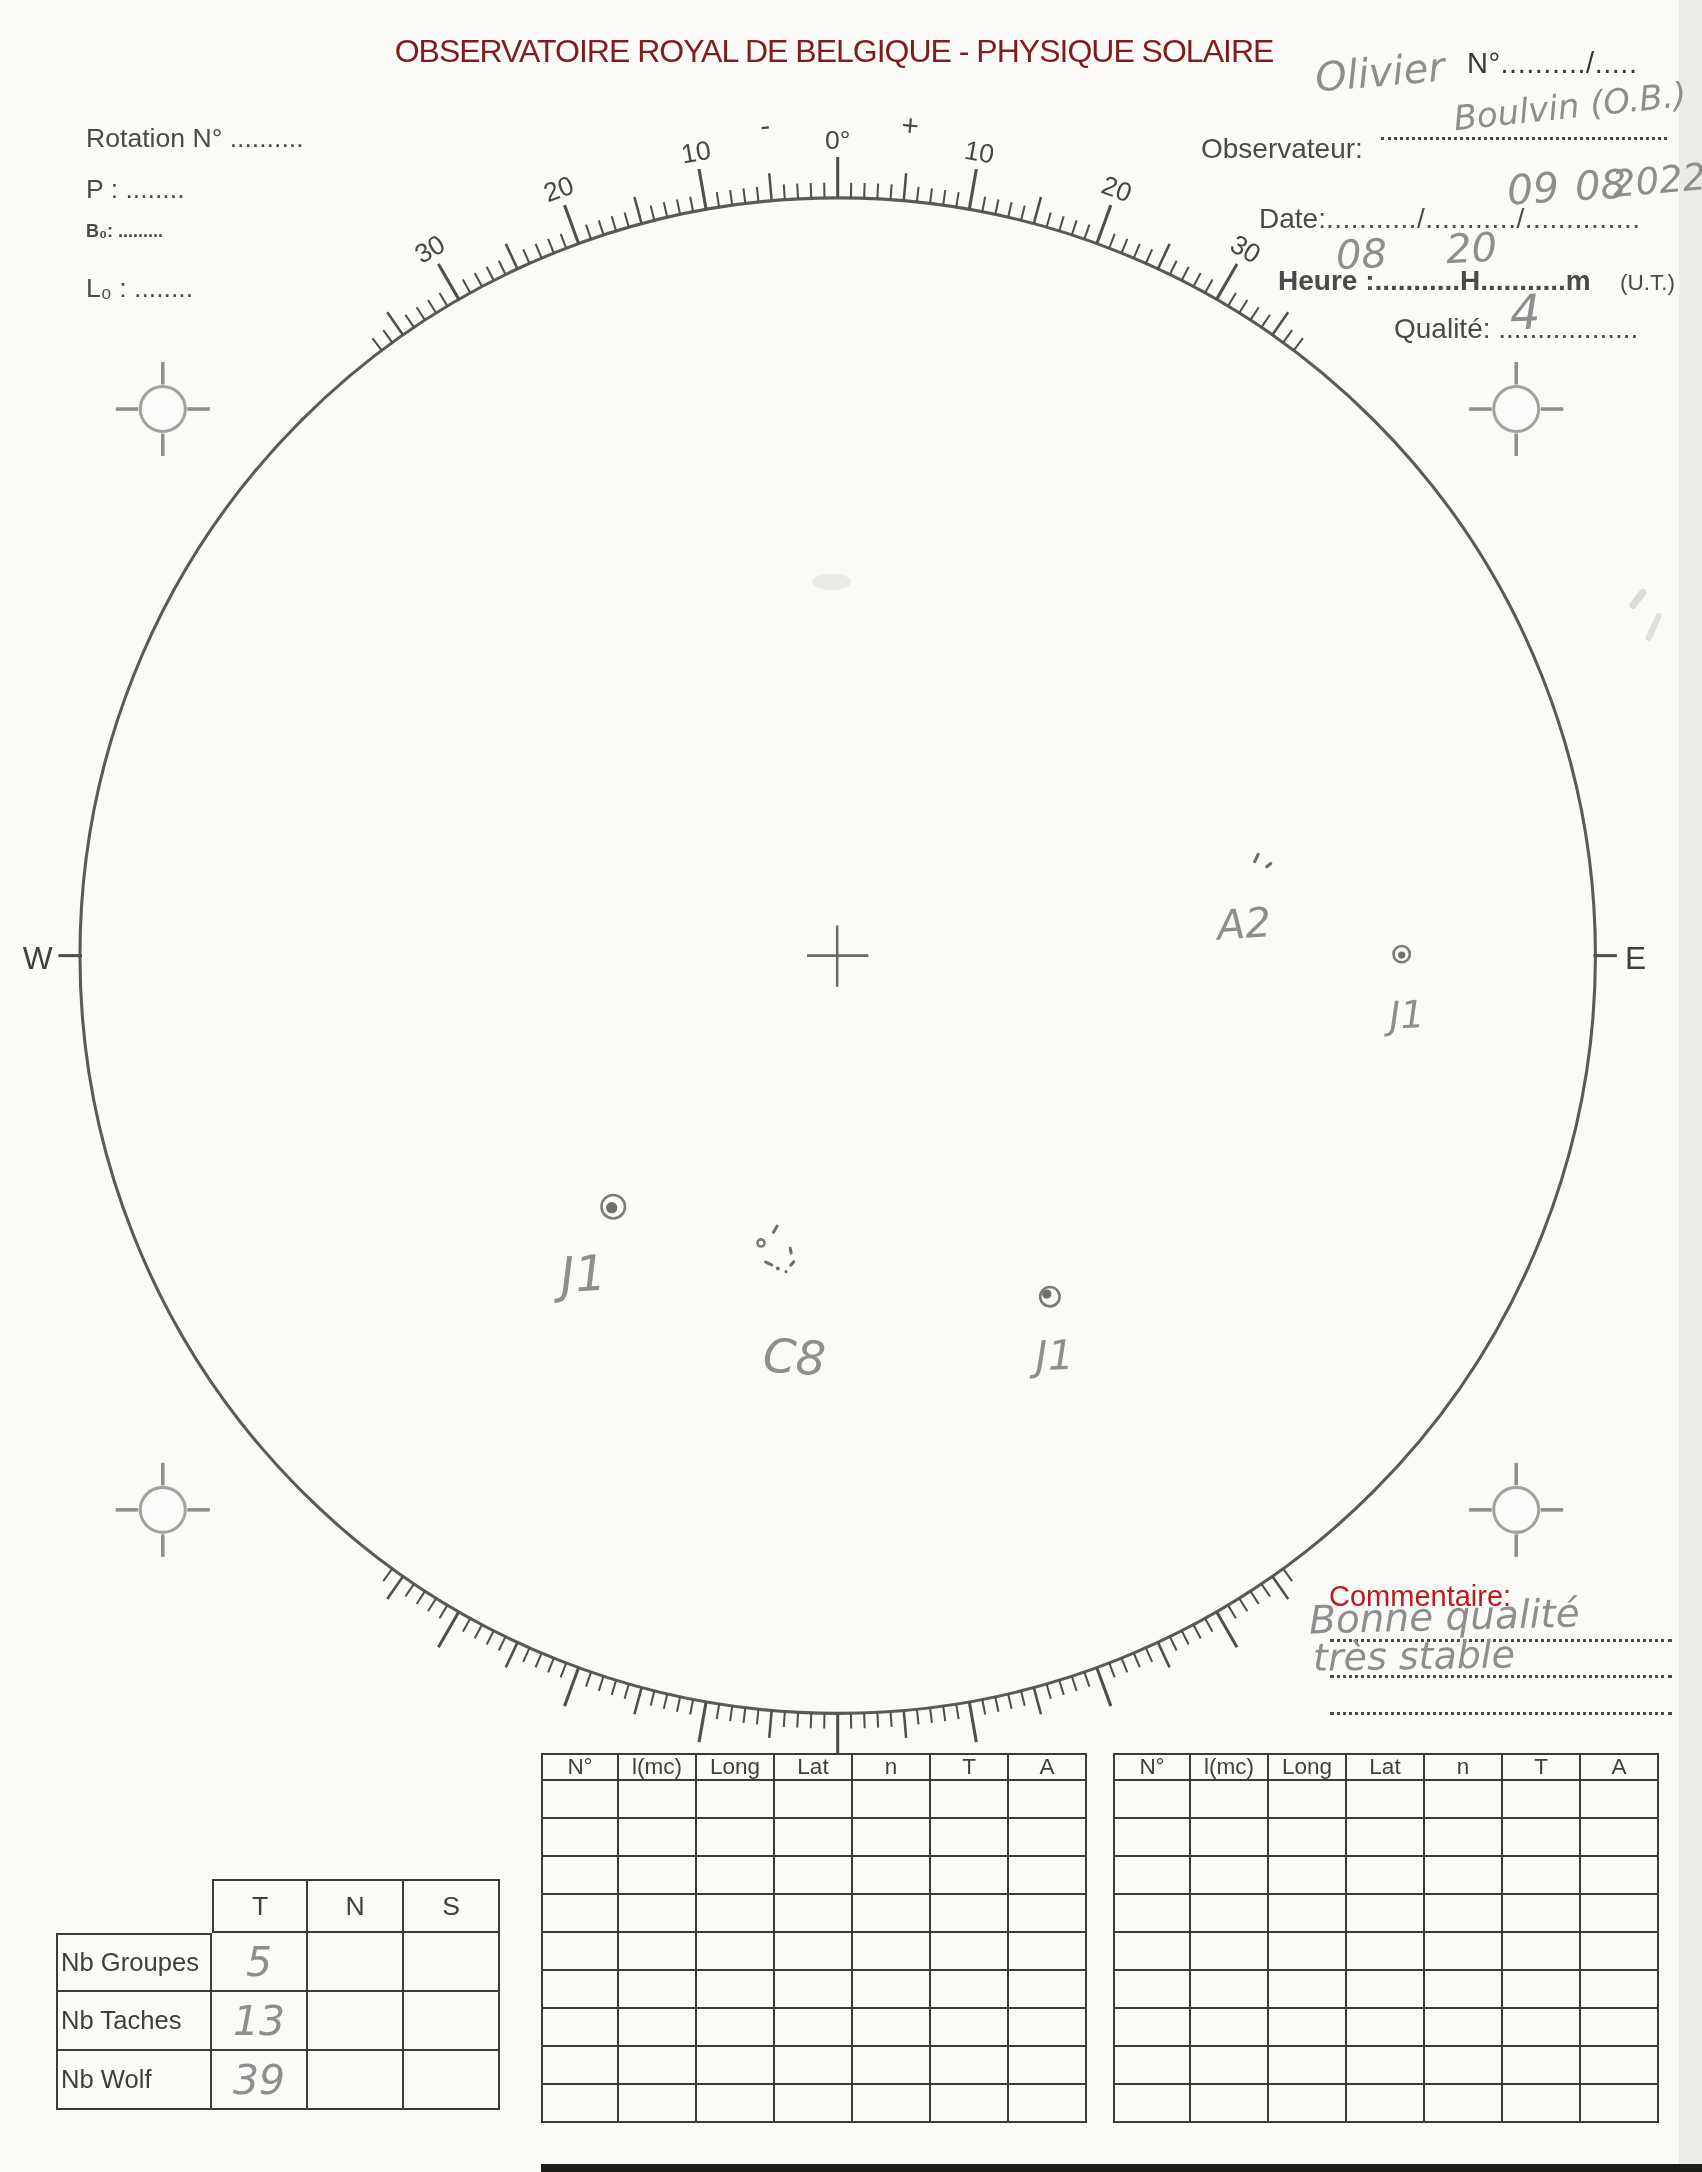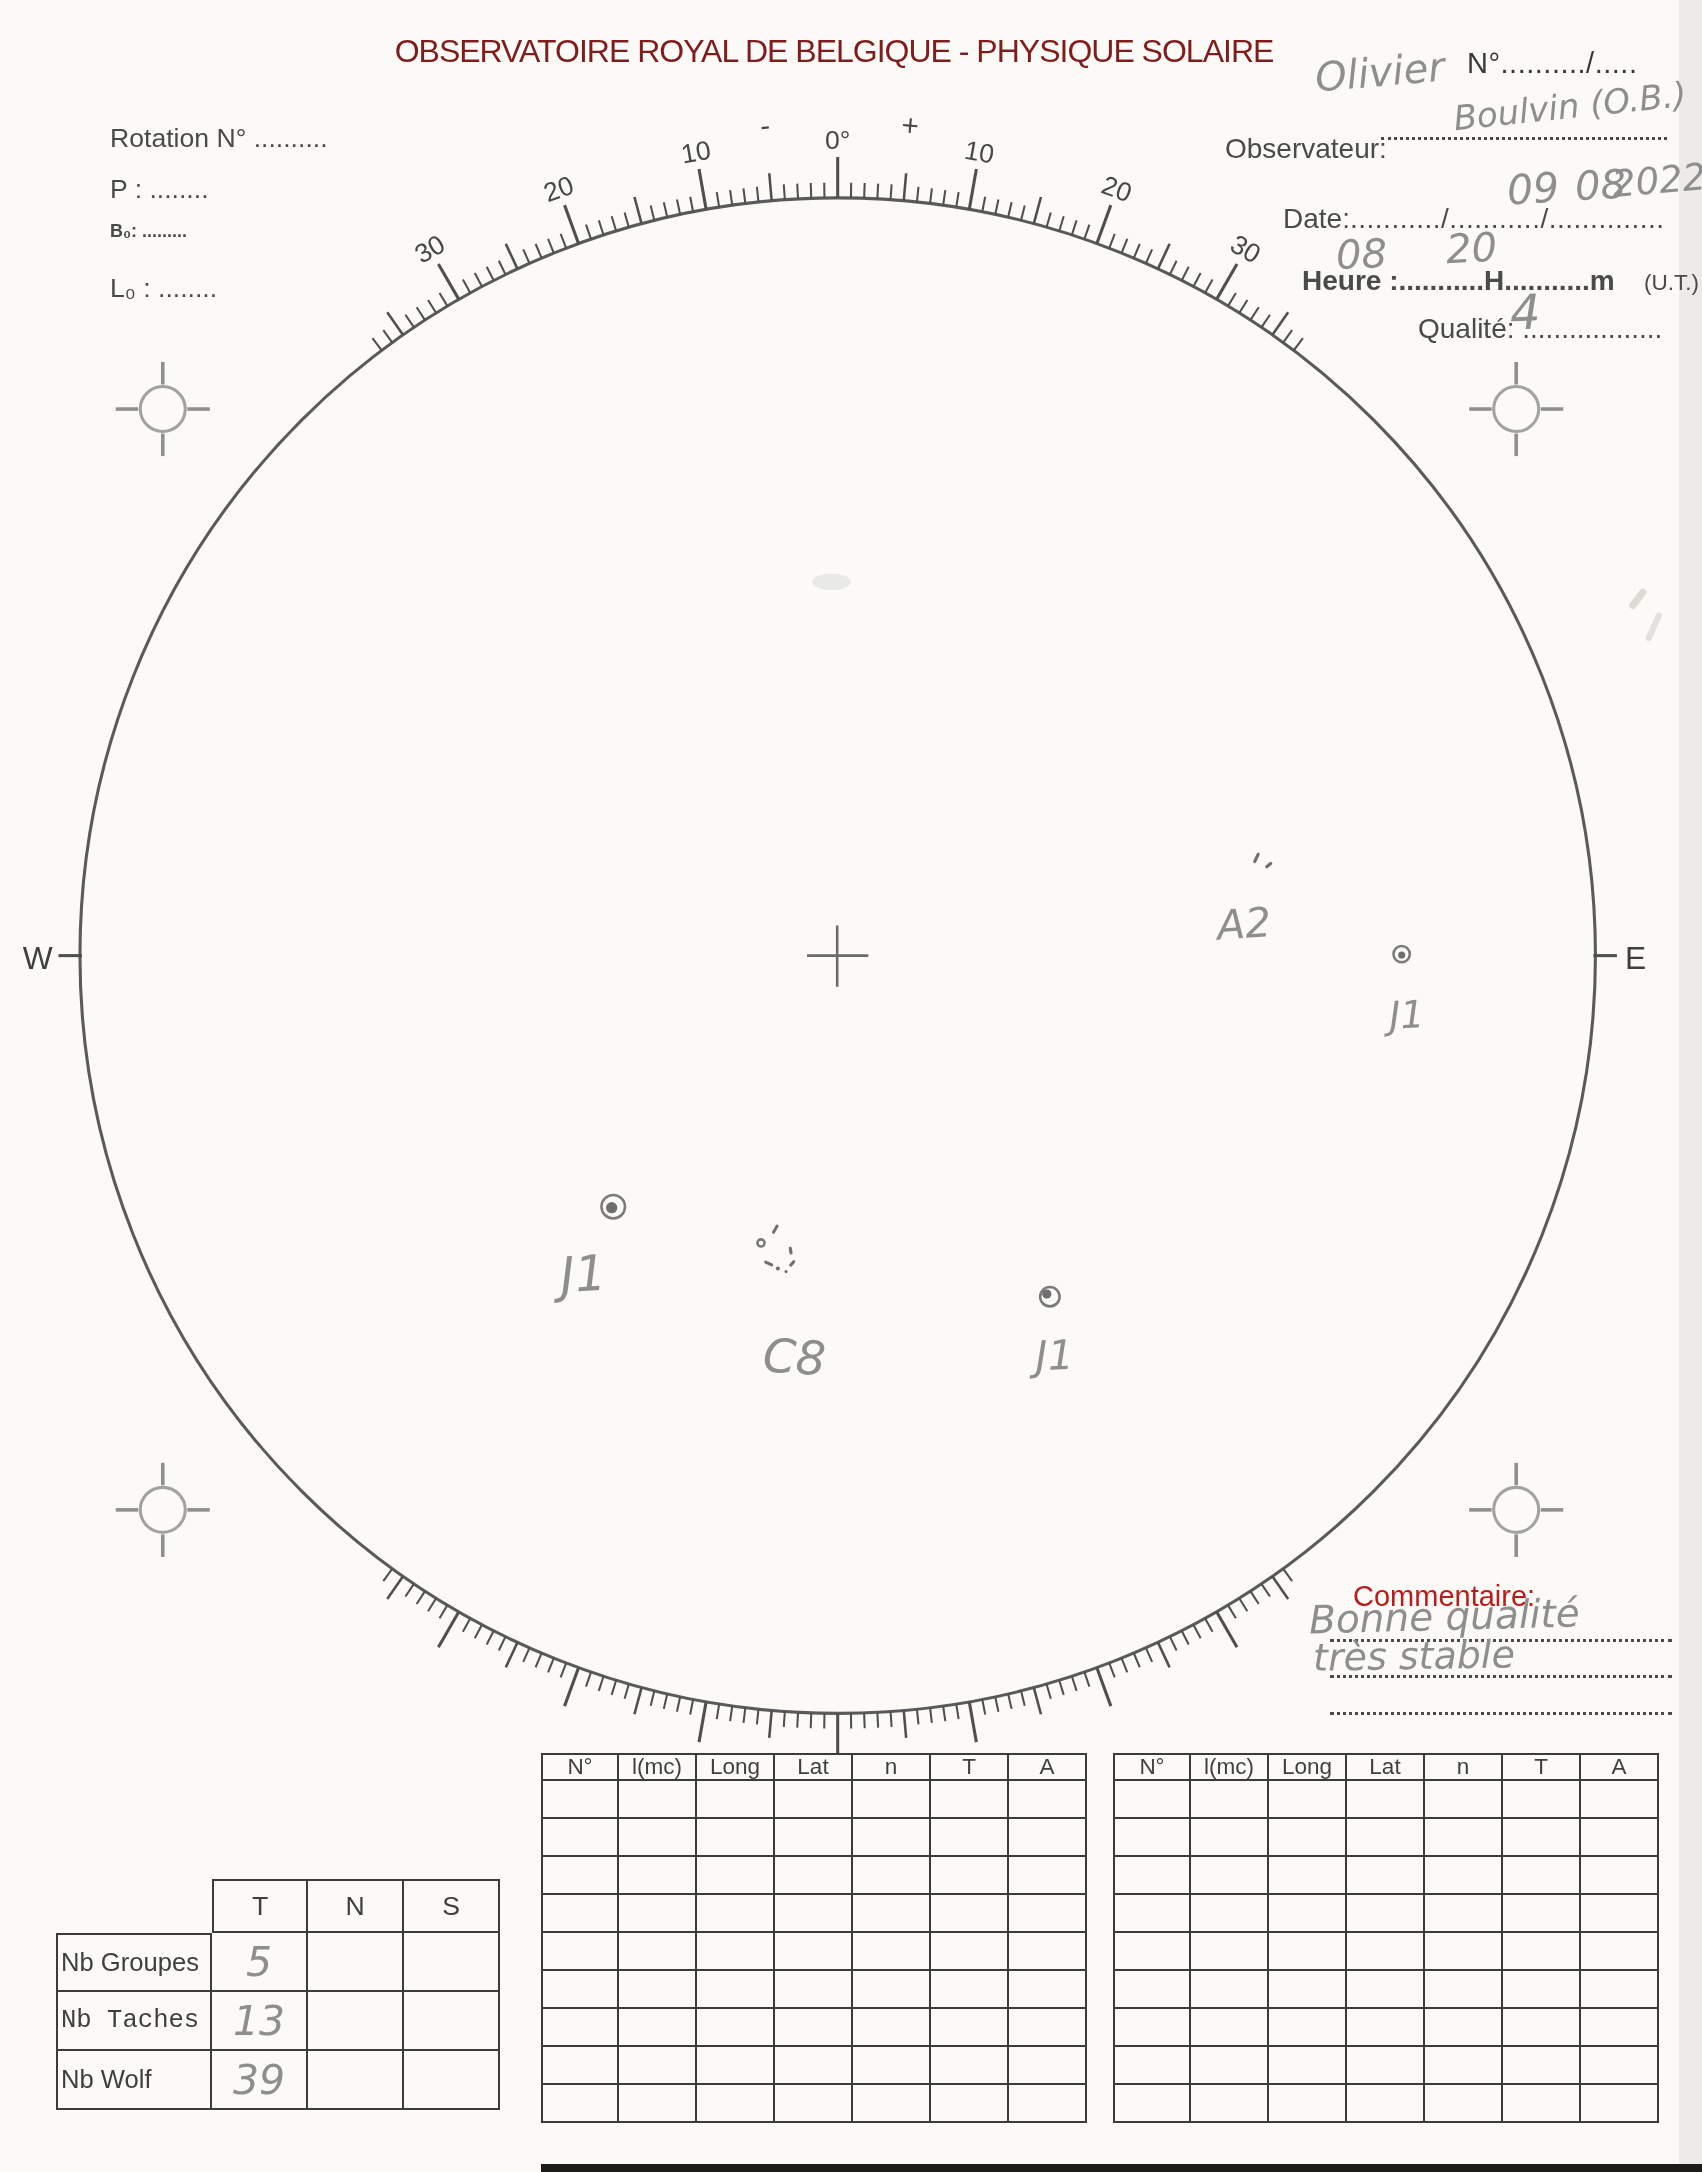--- a/index.html
+++ b/index.html
@@ -1,19 +1,19 @@
 <!DOCTYPE html>
 <html style="font-size:8.2px"><head>
 <meta charset="utf-8">
 <style>
   html,body{margin:0;padding:0;background:#d8d6d2;}
   .page{position:relative;width:1703px;height:2172px;background:#fbfaf7;overflow:hidden;
         font-family:"Liberation Sans",sans-serif;color:#454545;}
   .abs{position:absolute;white-space:nowrap;}
-  .printed{color:#4a4a4a;margin-left:24px;}
+  .printed{color:#4a4a4a;}
   .hdr{font-size:32px;letter-spacing:-1px;color:#7f1d1d;text-align:center;width:972px;left:348px;}
   .hw{position:absolute;font-family:"DejaVu Sans",sans-serif;font-style:italic;
       color:#8e8e8e;white-space:nowrap;}
   .dotline{position:absolute;border-bottom:3.6px dotted #4a4a4a;height:0;}
   .tbl{position:absolute;display:grid;}
   .tbl .cell{border-right:2px solid #3b3b3b;border-bottom:2px solid #3b3b3b;
       display:flex;align-items:center;justify-content:center;
       font-size:22.5px;color:#3f3f3f;box-sizing:border-box;position:relative;}
   .tbl .cell.btop{border-top:2px solid #3b3b3b;}
   .tbl .cell.bleft{border-left:2px solid #3b3b3b;}
@@ -319,21 +319,21 @@
       <div class="cell" style="border-bottom: none; border-right: none;"></div>
       <div class="cell btop bleft" style="font-size: 26.6px;">T</div>
       <div class="cell btop" style="font-size: 26.6px;">N</div>
       <div class="cell btop" style="font-size: 26.6px;">S</div>
       <div class="cell label bleft" style="border-top: 2px solid rgb(59, 59, 59);">Nb Groupes</div>
       <div class="cell">
         <span class="hwv">5</span>
       </div>
       <div class="cell"></div>
       <div class="cell"></div>
-      <div class="cell label bleft" style="border-top: none; font-family: Liberation Mono, monospace;">Nb Taches</div>
+      <div class="cell label bleft" style="border-top: none;">Nb Taches</div>
       <div class="cell">
         <span class="hwv">13</span>
       </div>
       <div class="cell"></div>
       <div class="cell"></div>
       <div class="cell label bleft" style="border-top: none;">Nb Wolf</div>
       <div class="cell">
         <span class="hwv">39</span>
       </div>
       <div class="cell"></div>

